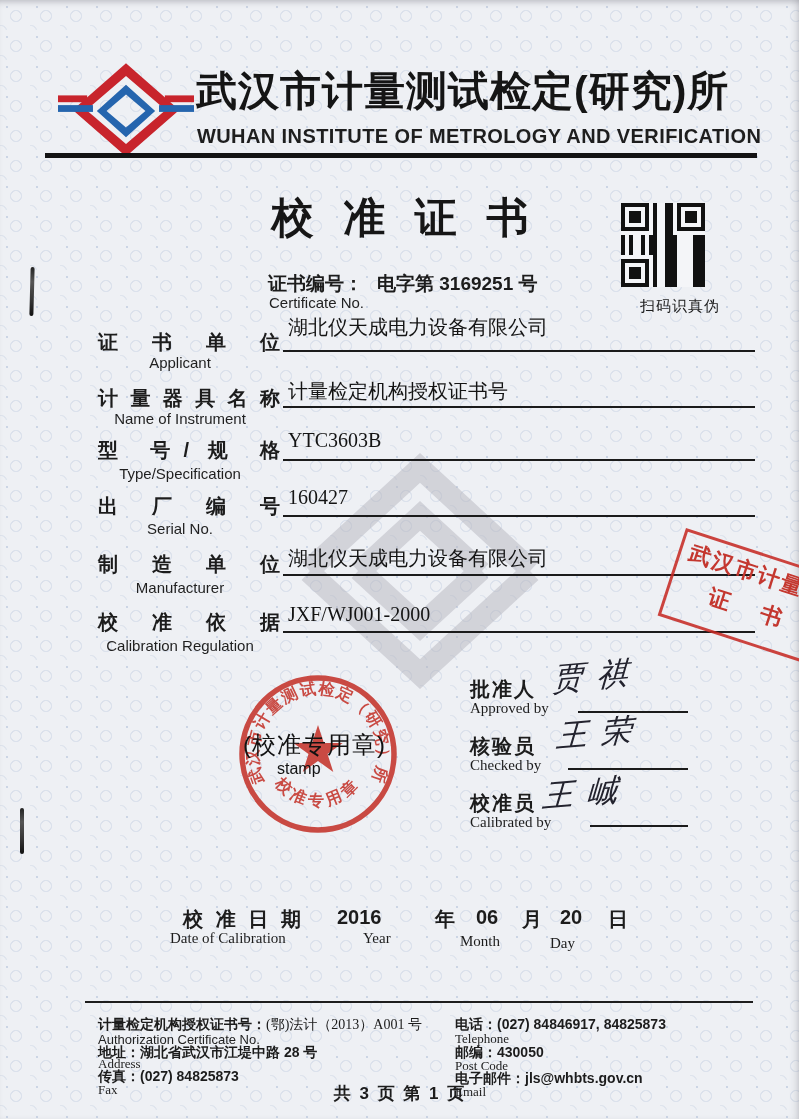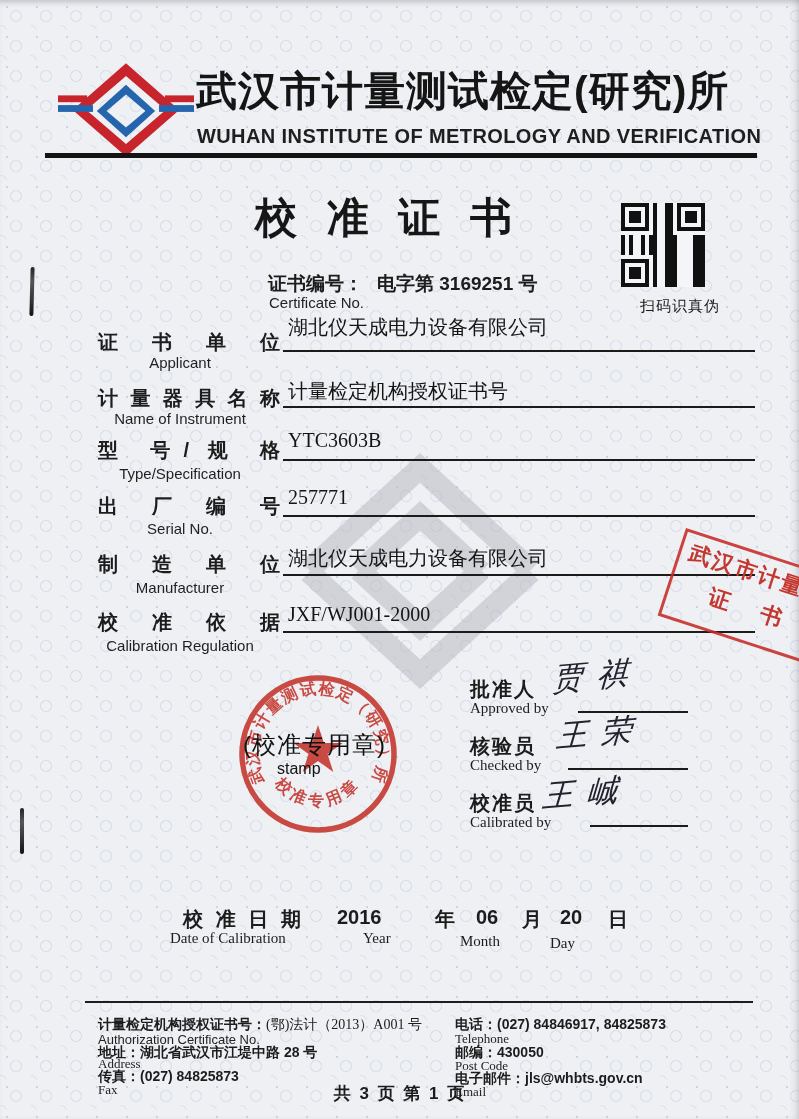--- a/index.html
+++ b/index.html
@@ -13,21 +13,21 @@
     background-size:30px 30px;
     font-family:"Liberation Sans",sans-serif;color:#1c1c1c;
     box-shadow:inset 0 6px 6px -4px rgba(60,60,70,.25), inset -6px 0 8px -5px rgba(60,60,70,.25);
   }
   .abs{position:absolute;}
   
   .hdr-cn{left:196px;top:64px;font-size:41px;font-weight:700;letter-spacing:1px;color:#151515;white-space:nowrap;}
   .hdr-en{left:197px;top:125px;font-size:20px;font-weight:700;letter-spacing:.4px;color:#1e1e1e;white-space:nowrap;}
   .hdr-rule{left:45px;top:153px;width:712px;height:5px;background:#141414;}
   
-  .title-cn{left:255px;top:190px;width:290px;text-align:left;font-size:42px;font-weight:700;word-spacing:18px;color:#161616;}
+  .title-cn{left:255px;top:190px;width:290px;text-align:center;font-size:42px;font-weight:700;word-spacing:18px;color:#161616;}
   .title-en{left:255px;top:243px;width:290px;text-align:center;font-size:19px;font-family:"Liberation Serif",serif;color:#1a1a1a;}
   .certno{left:268px;top:271px;font-size:19px;font-weight:700;white-space:nowrap;}
   .certno .val{margin-left:14px;}
   .certno-en{left:269px;top:294px;font-size:15px;color:#222;}
   
   .qr{left:621px;top:203px;width:84px;height:84px;}
   .qr-cap{left:608px;top:297px;width:112px;text-align:right;font-size:15px;letter-spacing:1px;font-family:Liberation Mono, monospace;}
   
   .flabel{left:98px;width:182px;font-size:20px;font-weight:700;text-align:justify;text-align-last:justify;white-space:nowrap;}
   .fen{left:82px;width:196px;text-align:center;font-size:15px;color:#1f1f1f;}
@@ -268,21 +268,21 @@
   <div class="abs fval" style="top:378px">计量检定机构授权证书号</div>
   <div class="abs fline" style="top:406px"></div>
 
   <div class="abs flabel" style="top:437px">型 号/ 规 格</div>
   <div class="abs fen" style="top:465px">Type/Specification</div>
   <div class="abs fval" style="top:429px">YTC3603B</div>
   <div class="abs fline" style="top:459px"></div>
 
   <div class="abs flabel" style="top:493px">出 厂 编 号</div>
   <div class="abs fen" style="top:520px">Serial No.</div>
-  <div class="abs fval" style="top:486px">257771</div>
+  <div class="abs fval" style="top:486px">160427</div>
   <div class="abs fline" style="top:515px"></div>
 
   <div class="abs flabel" style="top:551px">制 造 单 位</div>
   <div class="abs fen" style="top:579px">Manufacturer</div>
   <div class="abs fval" style="top:545px">湖北仪天成电力设备有限公司</div>
   <div class="abs fline" style="top:574px"></div>
 
   <div class="abs flabel" style="top:609px">校 准 依 据</div>
   <div class="abs fen" style="top:637px">Calibration Regulation</div>
   <div class="abs fval" style="top:603px">JXF/WJ001-2000</div>

